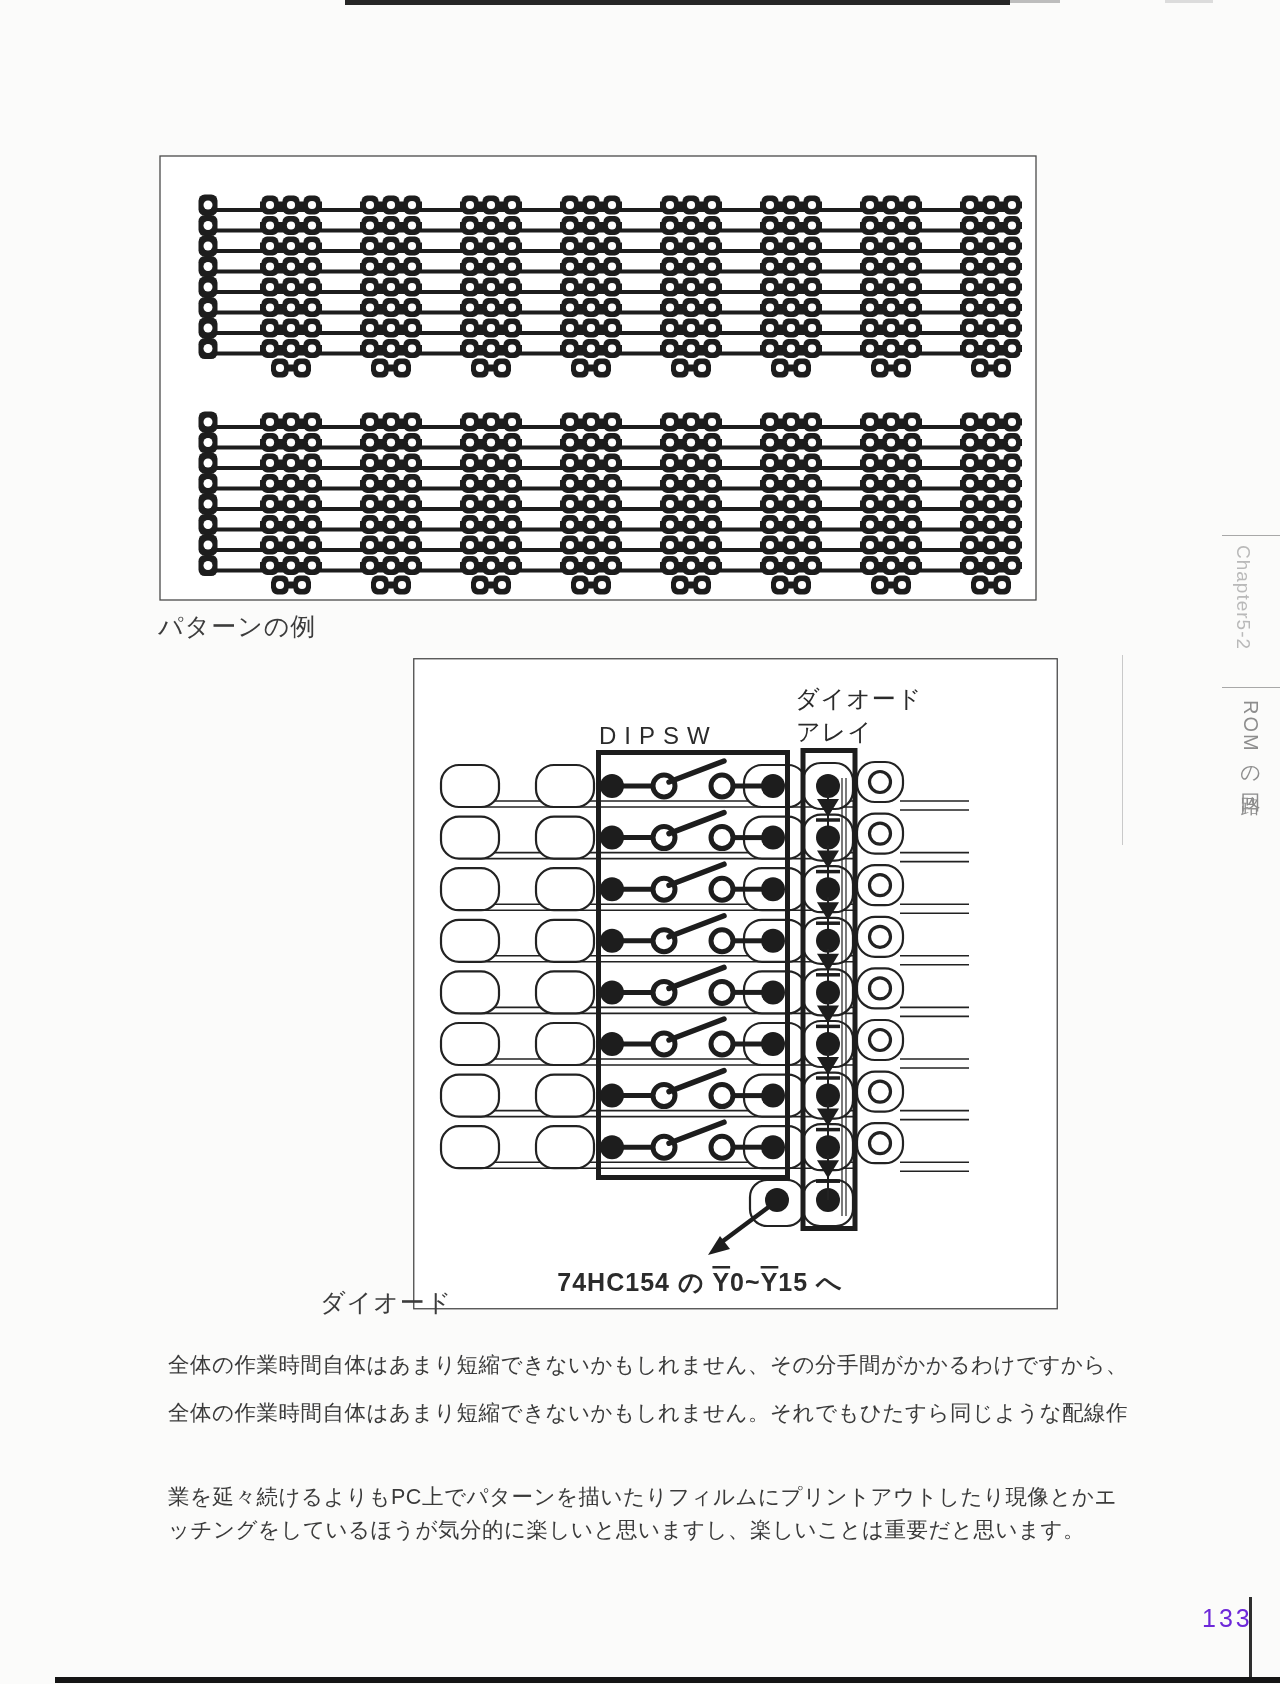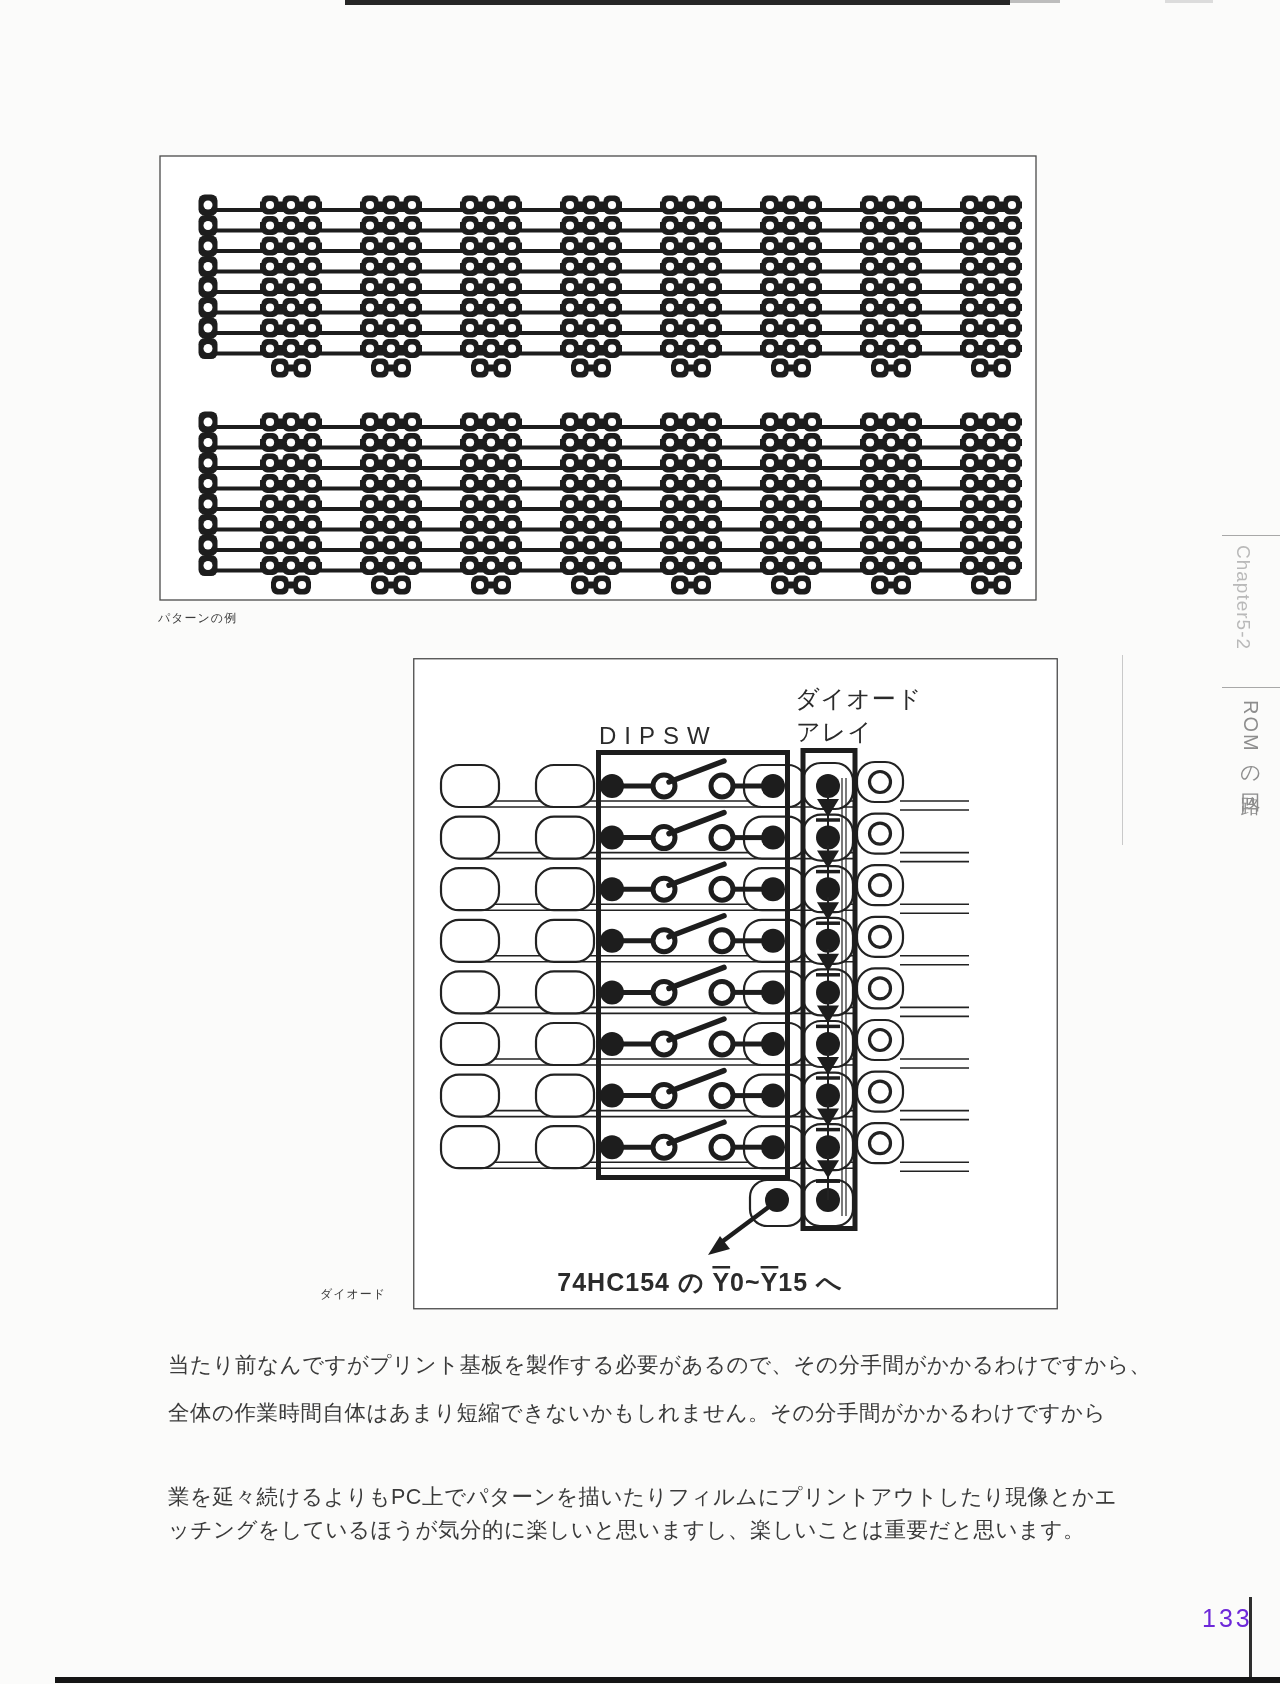--- a/index.html
+++ b/index.html
@@ -8,21 +8,21 @@
         color:#333;}
   .abs{position:absolute;}
   
   #top-bar{left:345px;top:0;width:665px;height:5px;background:#262626;}
   #top-bar2{left:1010px;top:0;width:50px;height:3px;background:#bdbdbd;}
   #top-bar3{left:1165px;top:0;width:48px;height:3px;background:#dcdcdc;}
   #bottom-bar{left:55px;top:1677px;width:1225px;height:6px;background:#151515;}
   #edge-vline{left:1249px;top:1597px;width:3px;height:80px;background:#2e2e2e;}
   #crease-line{left:1122px;top:655px;width:1px;height:190px;background:#c9c9c9;}
   
-  .caption{font-size:12px;color:#3c3c3c;letter-spacing:1px;}
+  .caption{font-size:25px;color:#3c3c3c;letter-spacing:1px;}
   
   .side-rule{width:58px;height:0;border-top:1.5px solid #a8a8a8;}
   .vtext{writing-mode:vertical-rl;text-orientation:mixed;}
   #chapter-tab{left:1232px;top:545px;height:140px;font-size:19px;color:#b9b9b9;letter-spacing:1px;}
   #section-tab{left:1238px;top:700px;height:160px;font-size:20px;color:#8d8d8d;letter-spacing:2px;}
   
   .bodyline{left:168px;width:935px;font-size:21.5px;color:#3a3a3a;letter-spacing:.5px;white-space:nowrap;}
   
   #page-number{left:1202px;top:1604px;font-size:25px;color:#6d28d9;letter-spacing:3px;}
   svg text{font-family:"Liberation Sans", sans-serif;fill:#2b2b2b;}
@@ -1265,22 +1265,22 @@
     <line x1="357" y1="548" x2="306" y2="586" stroke="#1d1d1d" stroke-width="4.5"></line>
     <polygon points="295,597 307,578 317,591" fill="#1d1d1d"></polygon>
 
     <text x="287" y="633" text-anchor="middle" font-size="25" font-weight="600" letter-spacing="1">
       <tspan>74HC154 の </tspan><tspan style="text-decoration:overline">Y</tspan><tspan>0</tspan><tspan>~</tspan><tspan style="text-decoration:overline">Y</tspan><tspan>15</tspan><tspan> へ</tspan>
     </text>
   </svg>
   <div class="abs caption" style="left:320px;top:1286px">ダイオード</div>
 
   <div>
-    <div class="abs bodyline" style="top:1350px">当たり前なんですがプリント基板を製作する必要があるので、その分手間がかかるわけですから、</div>
-    <div class="abs bodyline" style="top:1398px">全体の作業時間自体はあまり短縮できないかもしれません。その分手間がかかるわけですから</div>
+    <div class="abs bodyline" style="top:1350px">全体の作業時間自体はあまり短縮できないかもしれません、その分手間がかかるわけですから、</div>
+    <div class="abs bodyline" style="top:1398px">全体の作業時間自体はあまり短縮できないかもしれません。それでもひたすら同じような配線作</div>
     <div class="abs bodyline" style="top:1482px">業を延々続けるよりもPC上でパターンを描いたりフィルムにプリントアウトしたり現像とかエ</div>
     <div class="abs bodyline" style="top:1515px">ッチングをしているほうが気分的に楽しいと思いますし、楽しいことは重要だと思います。</div>
   </div>
 
   <div class="abs side-rule" style="left:1222px;top:535px"></div>
   <div class="abs vtext" id="chapter-tab">Chapter5-2</div>
   <div class="abs side-rule" style="left:1222px;top:687px"></div>
   <div class="abs vtext" id="section-tab">ROMの回路</div>
 
   <div class="abs" id="page-number">133</div>

